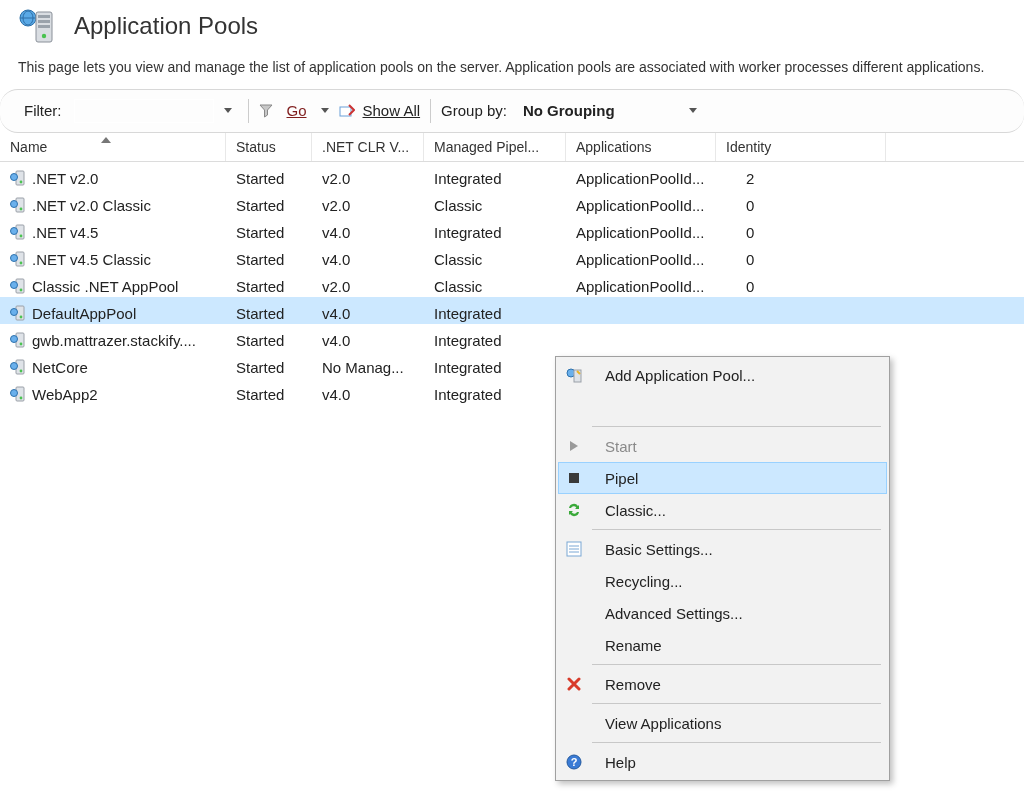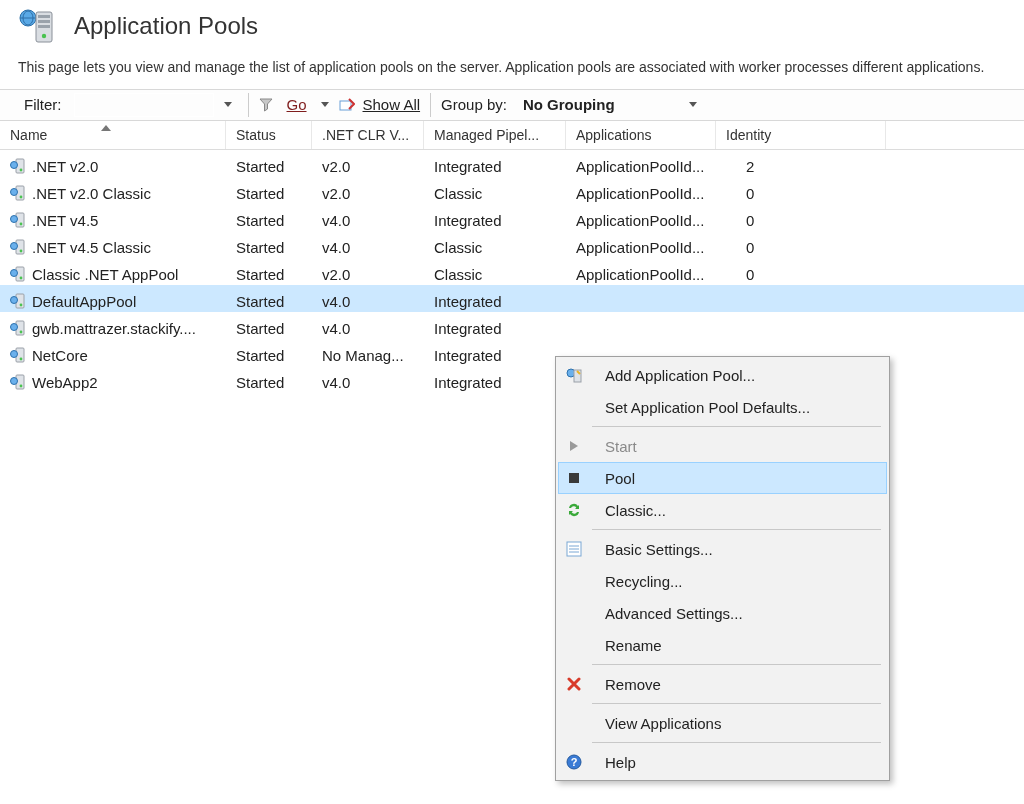--- a/index.html
+++ b/index.html
@@ -35,22 +35,23 @@
       color: #333;
     }
     .toolbar {
       display: flex;
       align-items: center;
       padding: 4px 18px 4px 24px;
       border-top: 1px solid #d8d8d8;
       border-bottom: 1px solid #d8d8d8;
       background: #fdfdfd;
       gap: 4px;
-      height: 32px;
+      height: 44px;
       font-size: 15px;
+      border-radius: 18px;
     }
     .toolbar .label { color: #222; margin-right: 8px; }
     .filter-input {
       width: 140px; height: 24px; border: 1px solid #fff;
       background: transparent; font-size: 14px;
     }
     .toolbar .dd { width:0;height:0;border-left:4px solid transparent;border-right:4px solid transparent;border-top:5px solid #555;display:inline-block;margin:0 6px; }
     .toolbar .sep { width:1px;height:24px;background:#ccc;margin:0 6px; }
     .toolbar .go { color:#7f1d1d; text-decoration:underline; padding:0 4px; }
     .toolbar .showall { text-decoration: underline; }
@@ -337,38 +338,37 @@
         <svg width="16" height="16" viewBox="0 0 16 16">
           <circle cx="5" cy="6" r="4" fill="#6ab0ec" stroke="#2e72ad"></circle>
           <rect x="8" y="3" width="7" height="12" fill="#dfe3e8" stroke="#9aa0a8"></rect>
           <path d="M11 4l3 3" stroke="#e8b42a" stroke-width="2"></path>
         </svg>
       </span>
       <span>Add Application Pool...</span>
     </div>
     <div class="menu-item">
       <span class="mi-icon"></span>
-      <span>Set Application Pool Defaults...</span>
     </div>
     <div class="menu-sep"></div>
     <div class="menu-item disabled">
       <span class="mi-icon">
         <svg width="12" height="12" viewBox="0 0 12 12">
           <path d="M2 1l8 5-8 5z" fill="#9a9a9a"></path>
         </svg>
       </span>
       <span>Start</span>
     </div>
     <div class="menu-item highlight">
       <span class="mi-icon">
         <svg width="12" height="12" viewBox="0 0 12 12">
           <rect x="1" y="1" width="10" height="10" fill="#3a3a3a"></rect>
         </svg>
       </span>
-      <span>Pool</span>
+      <span>Pipel</span>
     </div>
     <div class="menu-item">
       <span class="mi-icon">
         <svg width="16" height="16" viewBox="0 0 16 16">
           <path d="M3 6a5 5 0 0 1 9-2l1-1v4h-4l1.3-1.3A3 3 0 0 0 5 6z" fill="#3aa93a"></path>
           <path d="M13 10a5 5 0 0 1-9 2l-1 1v-4h4l-1.3 1.3A3 3 0 0 0 11 10z" fill="#3aa93a"></path>
         </svg>
       </span>
       <span>Classic...</span>
     </div>

